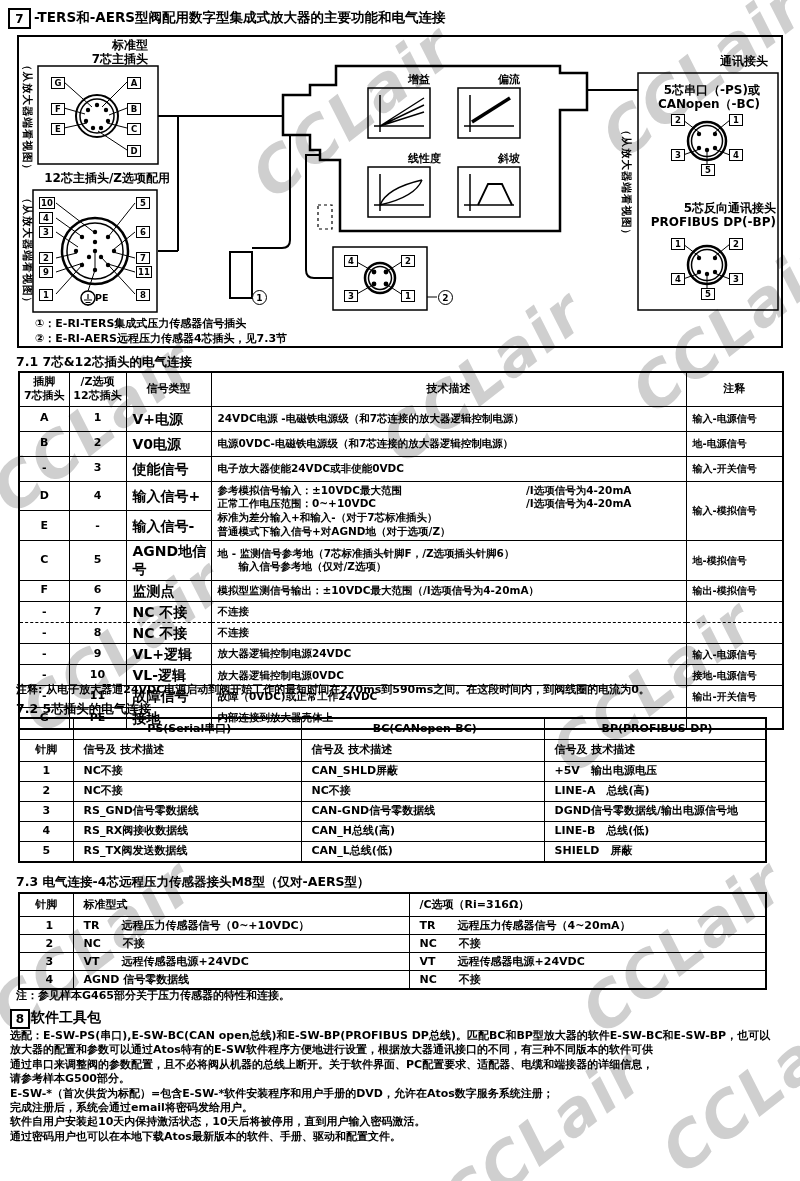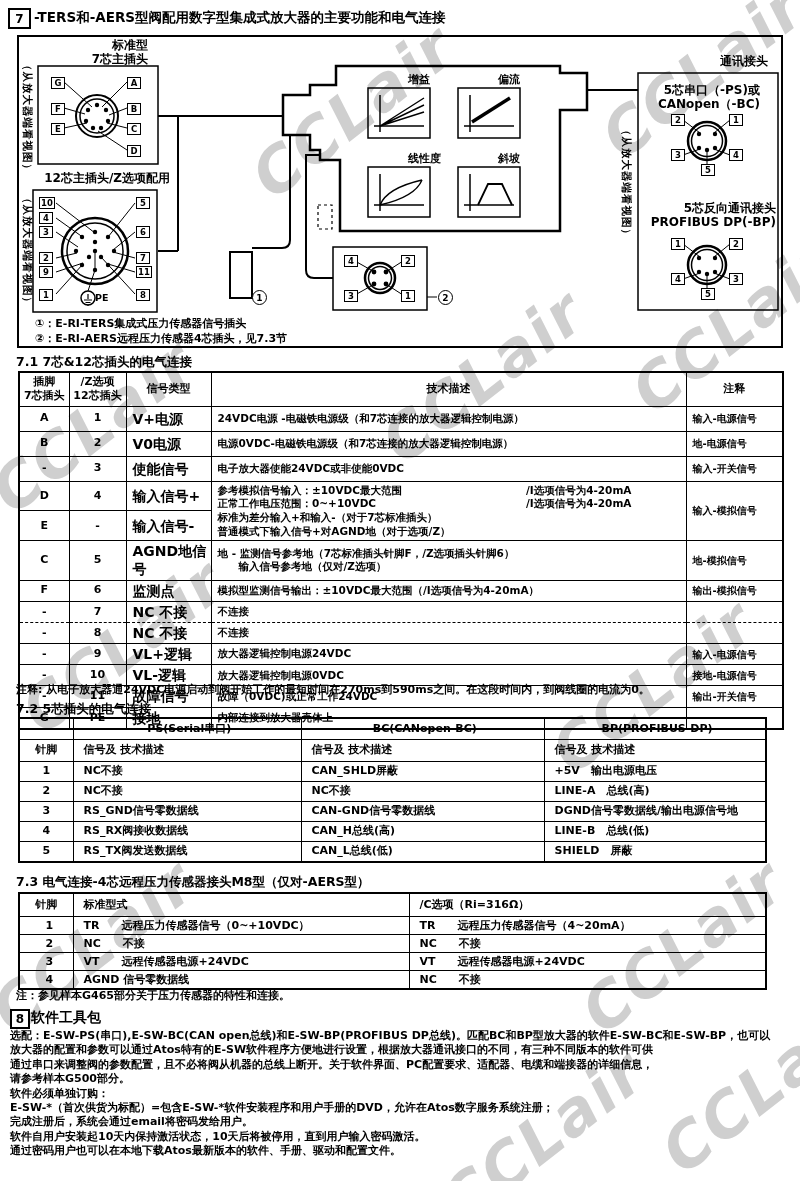--- a/index.html
+++ b/index.html
@@ -483,20 +483,19 @@
 
   <div class="secbox" style="left:10px;top:1009px;width:16px;height:16px;font-size:12px;">
       <span>8</span>
     </div>
   <div class="z" style="left:31px;top:1009px;font-weight:bold;font-size:14px;">软件工具包</div>
   <div id="sw-text">
       <div>选配：E-SW-PS(串口),E-SW-BC(CAN open总线)和E-SW-BP(PROFIBUS DP总线)。匹配BC和BP型放大器的软件E-SW-BC和E-SW-BP，也可以</div>
       <div>放大器的配置和参数可以通过Atos特有的E-SW软件程序方便地进行设置，根据放大器通讯接口的不同，有三种不同版本的软件可供</div>
       <div>通过串口来调整阀的参数配置，且不必将阀从机器的总线上断开。关于软件界面、PC配置要求、适配器、电缆和端接器的详细信息，</div>
       <div>请参考样本G500部分。</div>
-      <div>软件必须单独订购：</div>
       <div>E-SW-*（首次供货为标配）=包含E-SW-*软件安装程序和用户手册的DVD，允许在Atos数字服务系统注册；</div>
       <div>完成注册后，系统会通过email将密码发给用户。</div>
       <div>软件自用户安装起10天内保持激活状态，10天后将被停用，直到用户输入密码激活。</div>
       <div>通过密码用户也可以在本地下载Atos最新版本的软件、手册、驱动和配置文件。</div>
     </div>
 
 </div>
 
 </body></html>

